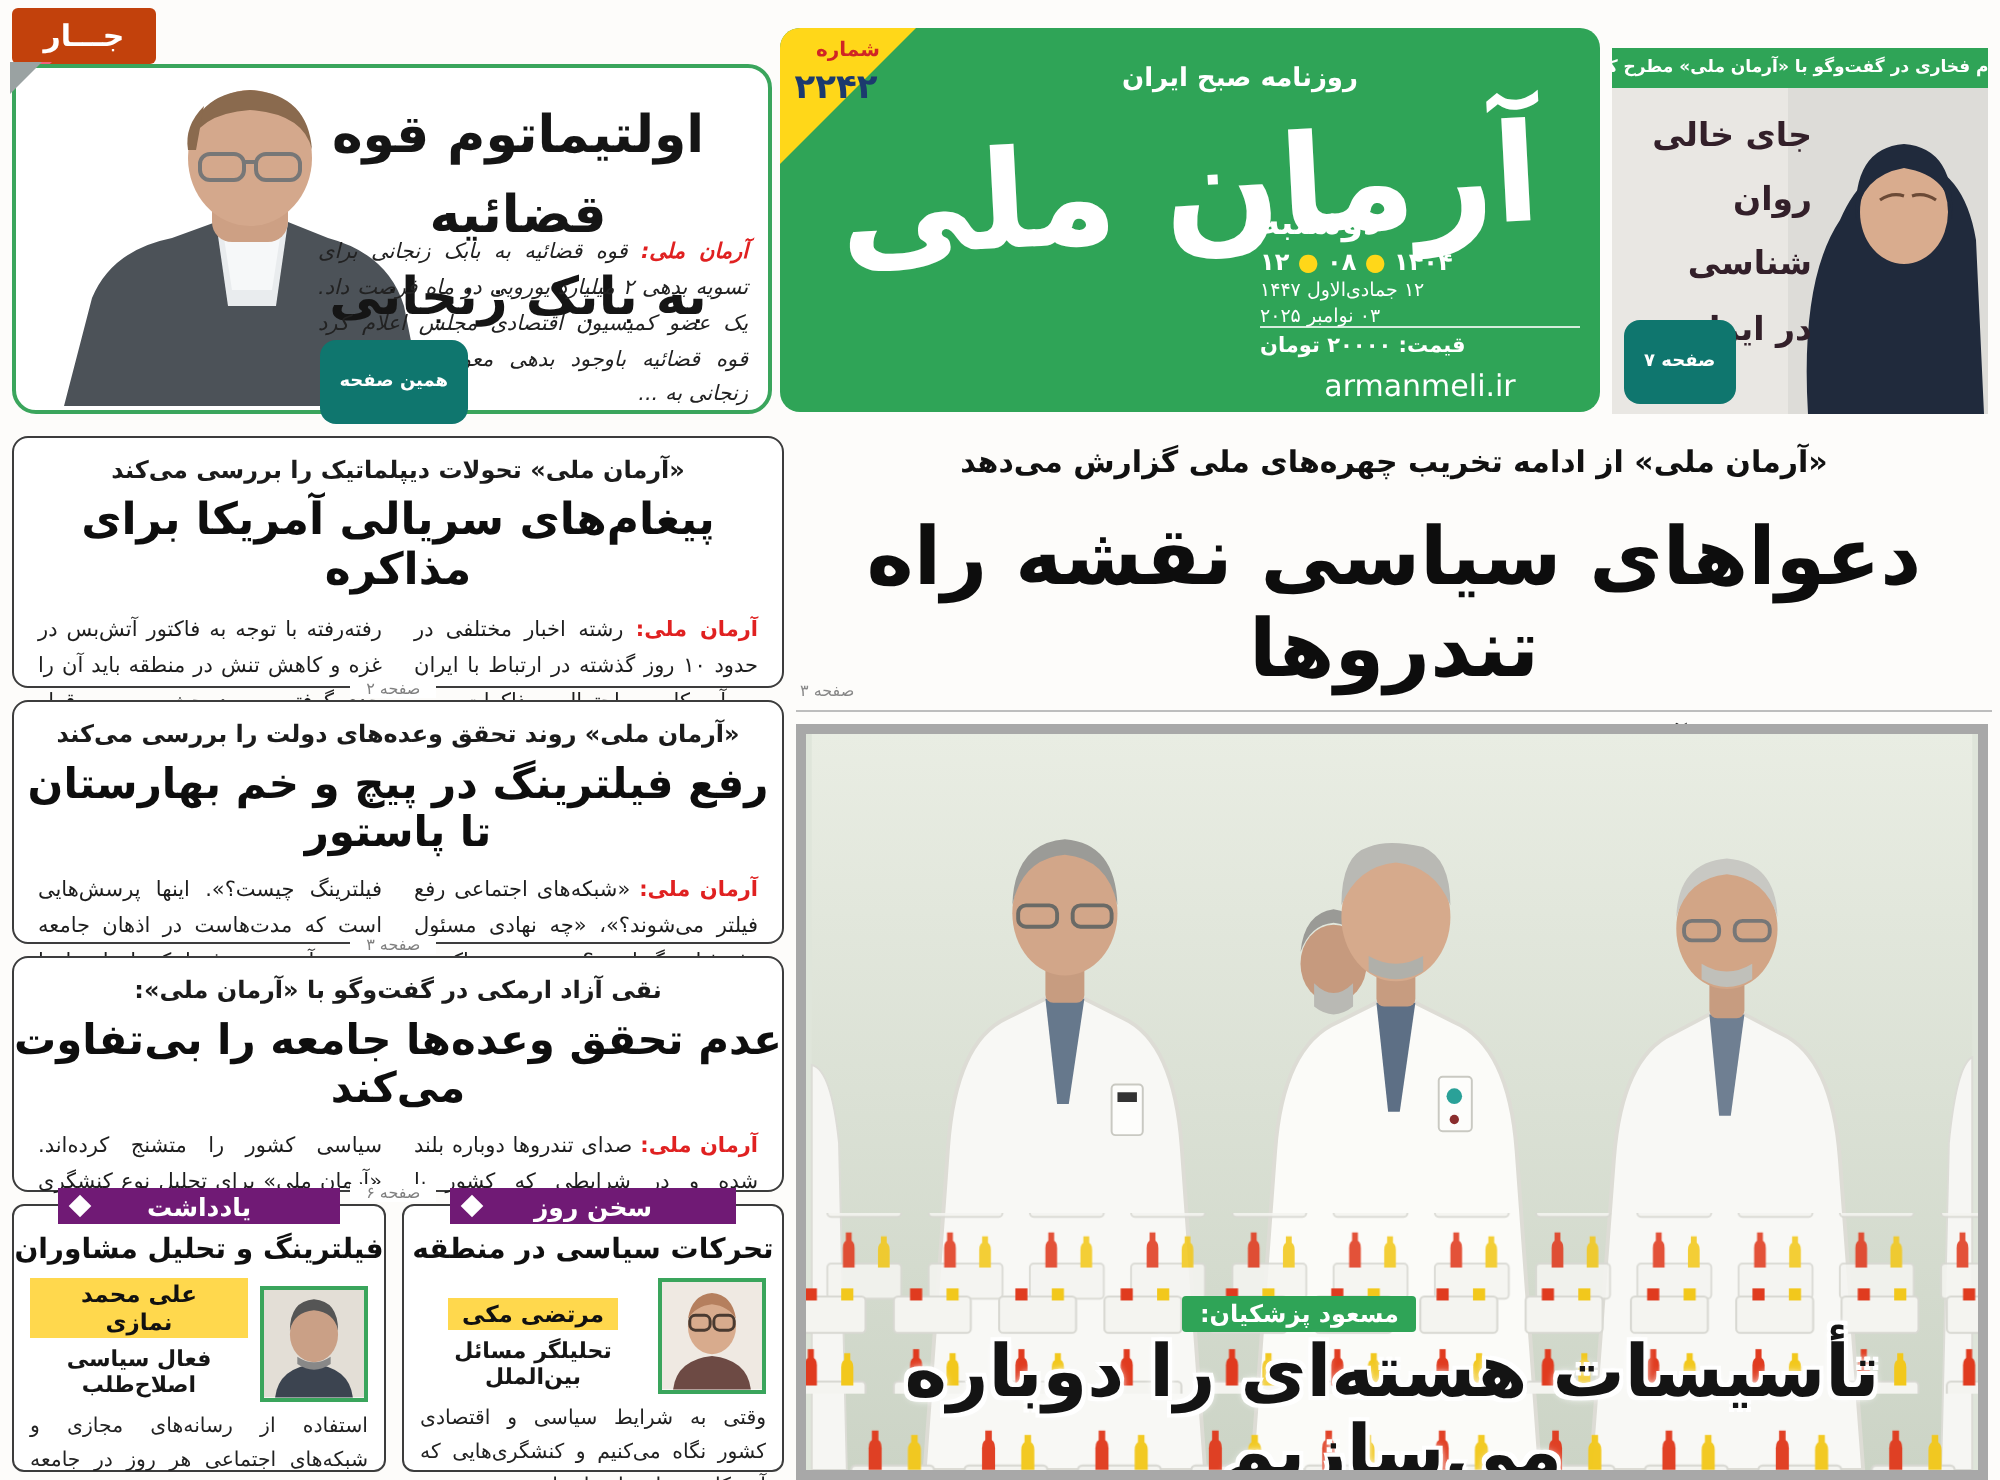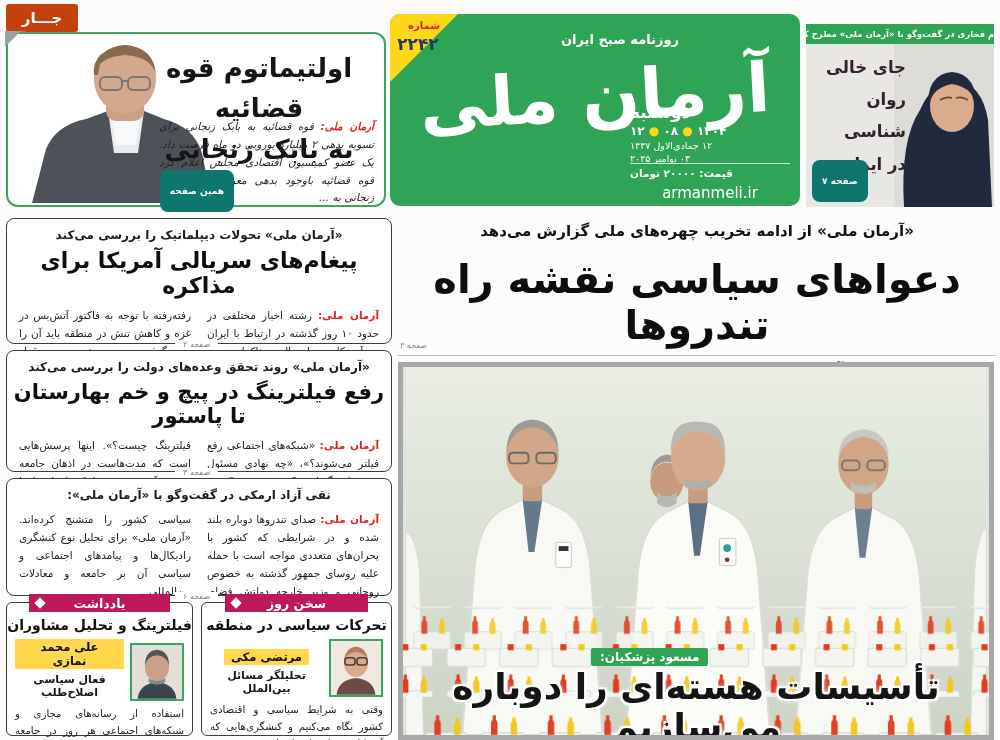--- a/index.html
+++ b/index.html
@@ -119,21 +119,21 @@
   }
   
   .note-box {
     position:absolute; top:602px; height:134px; background:#fff;
     border:1.5px solid #3c3c3c; border-radius:6px; text-align:center;
   }
   .note-left  { left:6px;  width:187px; }
   .note-right { left:201px; width:191px; }
   .note-header {
     position:absolute; top:-9px; right:12%; width:76%; height:18px;
-    background:#be185d; color:#fff; font-size:12.5px; font-weight:bold;
+    background:#701a75; color:#fff; font-size:12.5px; font-weight:bold;
     display:flex; align-items:center; justify-content:center;
   }
   .note-header .diamond {
     position:absolute; left:7px; top:5px; width:8px; height:8px;
     background:#fff; transform:rotate(45deg);
   }
   .note-title { margin-top:14px; font-size:14px; font-weight:900; color:#101010; }
   .note-author-row {
     display:flex; flex-direction:row; justify-content:flex-start;
     align-items:flex-end; margin:6px 8px 0 8px; gap:6px;
@@ -267,20 +267,21 @@
     <div class="art-headline" style="font-size:21px;">رفع فیلترینگ در پیچ و خم بهارستان تا پاستور</div>
     <div class="art-body">
       <span class="red-lead">آرمان ملی:</span>
       <span>«شبکه‌های اجتماعی رفع فیلتر می‌شوند؟»، «چه نهادی مسئول رفع فیلترینگ است؟»، «موضع حاکمیت در خصوص شبکه‌های اجتماعی و مساله فیلترینگ چیست؟». اینها پرسش‌هایی است که مدت‌هاست در اذهان جامعه به‌وجود آمده و به‌رغم اینکه بارها و بارها پرسشگری از مسئولان امر صورت...</span>
     </div>
     <span class="art-page">صفحه ۳</span>
   </div>
 
   <div class="art-box" style="top:478px; height:118px;">
     <div class="art-kicker">نقی آزاد ارمکی در گفت‌وگو با «آرمان ملی»:</div>
+    <div class="art-headline" style="font-size:21px;">عدم تحقق وعده‌ها جامعه را بی‌تفاوت می‌کند</div>
     <div class="art-body">
       <span class="red-lead">آرمان ملی:</span>
       <span>صدای تندروها دوباره بلند شده و در شرایطی که کشور با بحران‌های متعددی مواجه است با حمله علیه روسای جمهور گذشته به خصوص روحانی و وزیر خارجه دولتش فضای سیاسی کشور را متشنج کرده‌اند. «آرمان ملی» برای تحلیل نوع کنشگری رادیکال‌ها و پیامدهای اجتماعی و سیاسی آن بر جامعه و معادلات بین‌المللی...</span>
     </div>
     <span class="art-page">صفحه ۶</span>
   </div>
 
   <div class="note-box note-left">
     <div class="note-header">
       <span>یادداشت</span>

